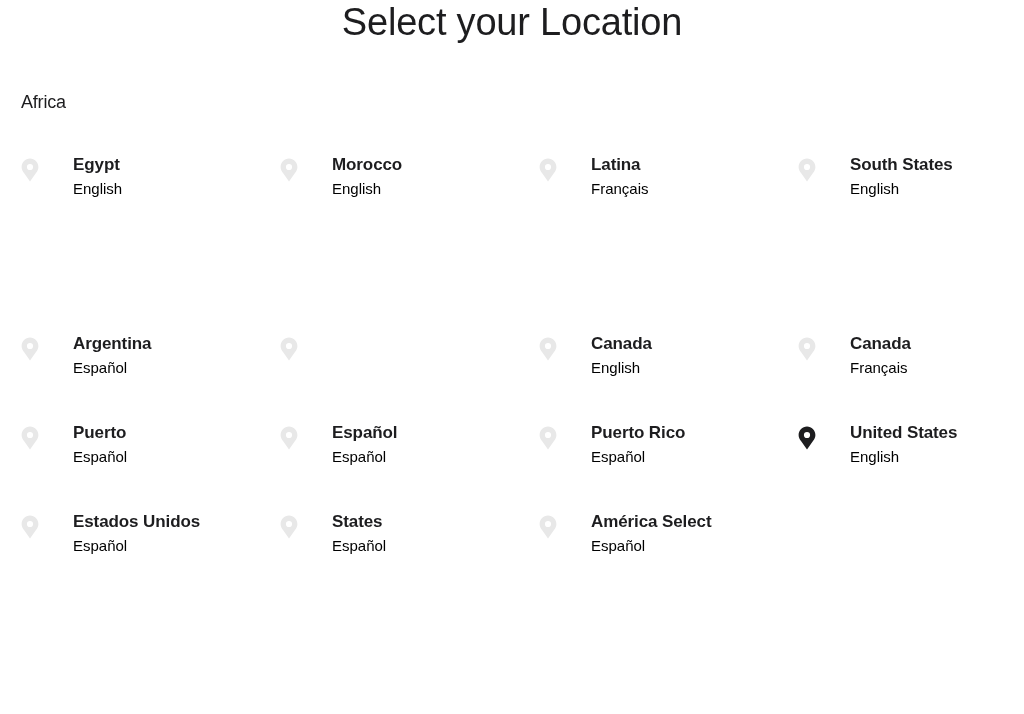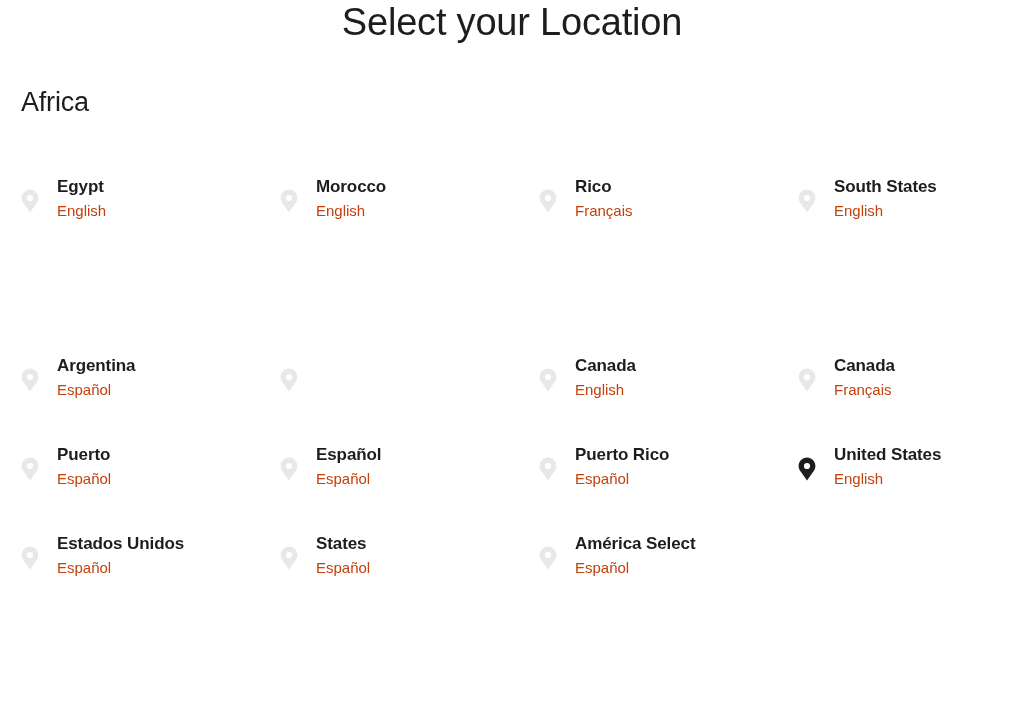--- a/index.html
+++ b/index.html
@@ -29,39 +29,39 @@
 
   .sections {
     padding-top: 42px;
   }
 
   .section {
     margin-bottom: 0;
   }
 
   .section-title {
-    font-size: 27px;
+    font-size: 18px;
     font-weight: 400;
     letter-spacing: -0.2px;
     color: #1d1d1f;
     margin: 0 0 0 21px;
     line-height: 32px;
   }
 
   .grid {
     display: grid;
     grid-template-columns: repeat(4, 259px);
     margin-top: 36px;
     margin-left: 21px;
   }
 
   .locale {
     display: flex;
-    align-items: center;
-    gap: 0;
+    align-items: flex-start;
+    gap: 16px;
     height: 89px;
     text-decoration: none;
     color: inherit;
     cursor: pointer;
   }
 
   .pin-wrap {
     width: 36px;
     flex: 0 0 36px;
     display: flex;
@@ -87,21 +87,21 @@
     line-height: 22px;
     color: #1d1d1f;
     white-space: nowrap;
   }
 
   .locale-lang {
     font-size: 15px;
     font-weight: 400;
     letter-spacing: 0;
     line-height: 22px;
-    color: #c2410c;
+    color: #000000;
     margin-top: 2px;
     white-space: nowrap;
   }
 
   .section-gap { height: 54px; }
 </style>
 </head>
 <body>
 
 <h1 class="page-title">Select your Location</h1>
@@ -132,21 +132,21 @@
             <span class="locale-lang">English</span>
           </span>
         </div>
         <div class="locale">
           <span class="pin-wrap">
             <svg class="pin" width="18" height="24" viewBox="0 0 18 24">
               <path fill-rule="evenodd" clip-rule="evenodd" d="M9 0.6C4.36 0.6 0.6 4.36 0.6 9c0 2.3 1.03 4.27 2.4 6.1L9 23.4l6-8.3c1.37-1.83 2.4-3.8 2.4-6.1 0-4.64-3.76-8.4-8.4-8.4zM9 5.9a3.1 3.1 0 1 0 0 6.2 3.1 3.1 0 0 0 0-6.2z" fill="#e8e8e8"></path>
             </svg>
           </span>
           <span class="locale-text">
-            <span class="locale-name">Rico</span>
+            <span class="locale-name">Latina</span>
             <span class="locale-lang">Français</span>
           </span>
         </div>
         <div class="locale">
           <span class="pin-wrap">
             <svg class="pin" width="18" height="24" viewBox="0 0 18 24">
               <path fill-rule="evenodd" clip-rule="evenodd" d="M9 0.6C4.36 0.6 0.6 4.36 0.6 9c0 2.3 1.03 4.27 2.4 6.1L9 23.4l6-8.3c1.37-1.83 2.4-3.8 2.4-6.1 0-4.64-3.76-8.4-8.4-8.4zM9 5.9a3.1 3.1 0 1 0 0 6.2 3.1 3.1 0 0 0 0-6.2z" fill="#e8e8e8"></path>
             </svg>
           </span>
           <span class="locale-text">

